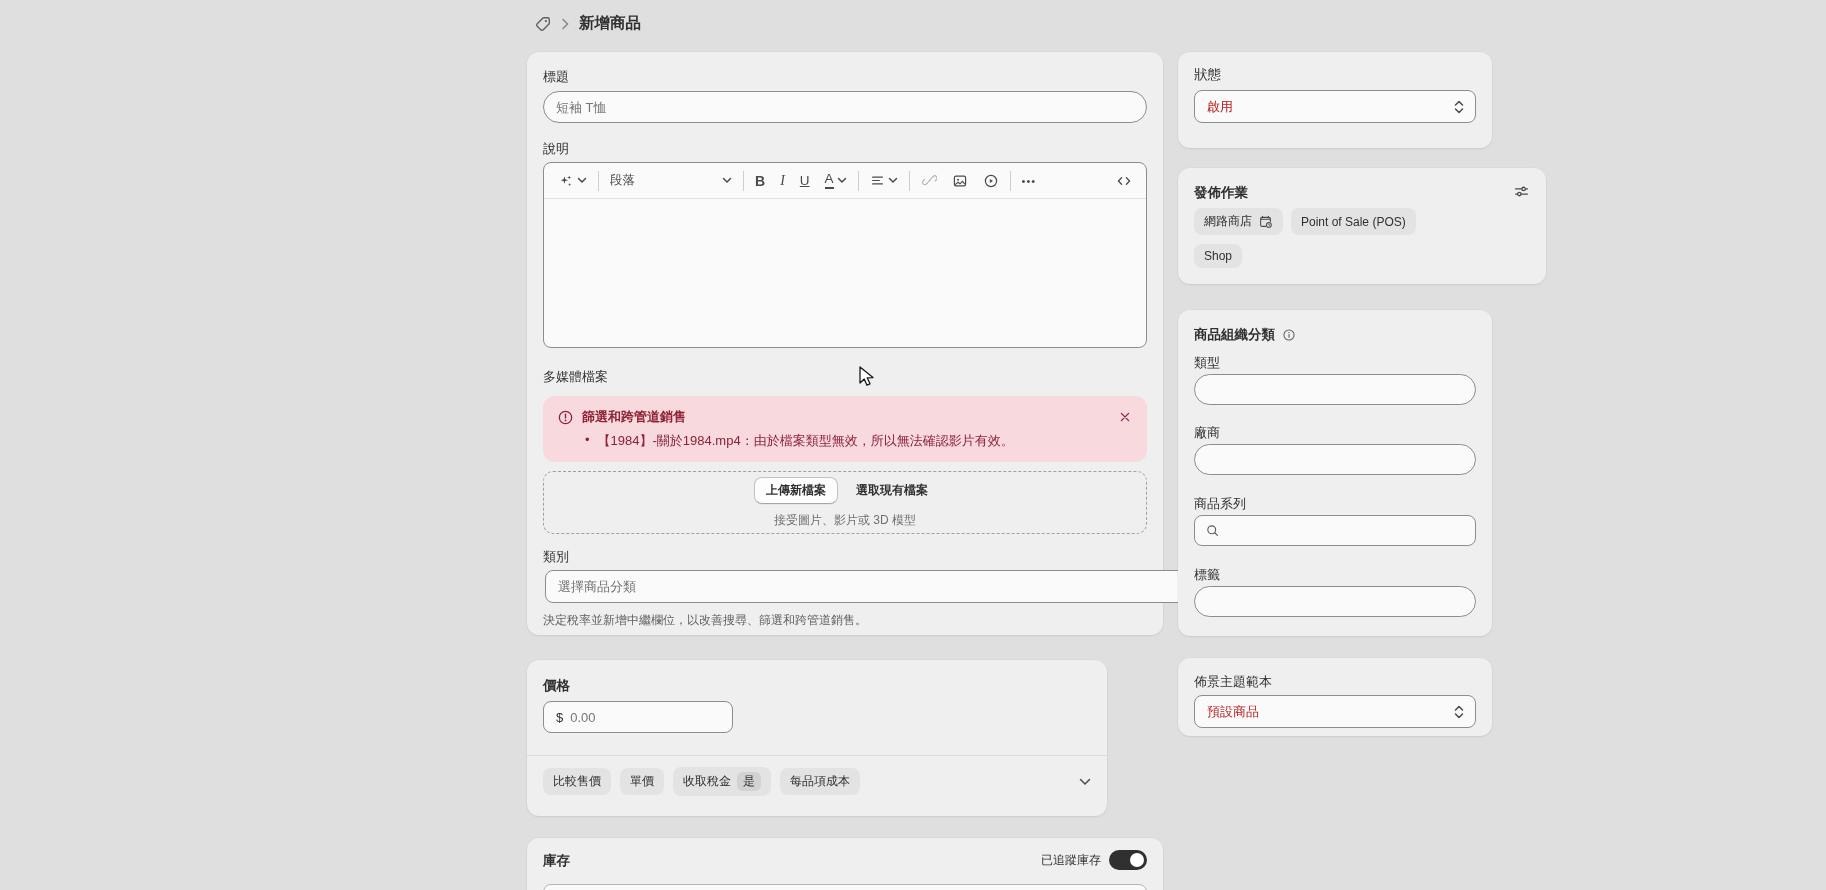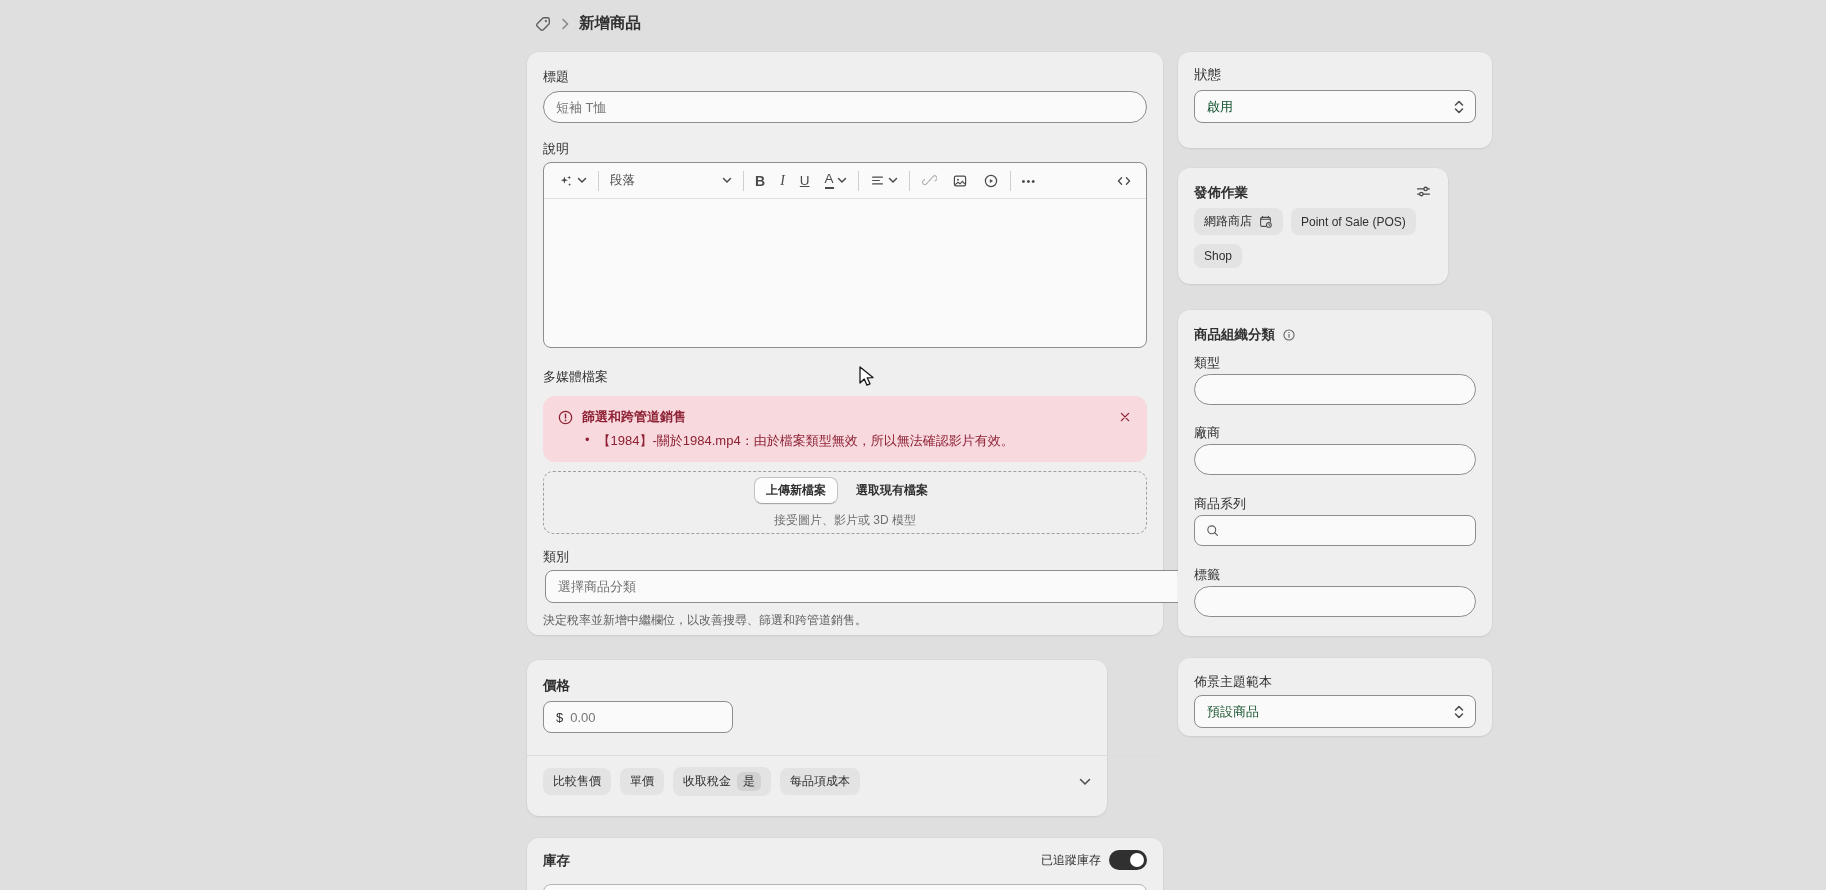--- a/index.html
+++ b/index.html
@@ -39,21 +39,21 @@
     border-radius: 8px;
     height: 33px;
     display: flex;
     align-items: center;
     justify-content: space-between;
     padding: 0 10px 0 12px;
     cursor: pointer;
   }
   .selectbox .sel-text { font-size: 13px; }
   .sel-placeholder { color: #6f6f6f; }
-  .sel-value { color: #14532d; }
+  .sel-value { color: #b91c1c; }
   .helptext { font-size: 12px; color: #616161; }
   .chip {
     display: inline-flex;
     align-items: center;
     gap: 6px;
     background: #e3e3e3;
     border-radius: 8px;
     padding: 5px 10px;
     font-size: 12px;
     color: #303030;
@@ -371,21 +371,21 @@
   <div class="selectbox" style="position:absolute; left:16px; top:38px; width:282px;">
     <span class="sel-text sel-value">啟用</span>
     <span class="icon">
       <svg width="12" height="14" viewBox="0 0 12 14" fill="none">
           <path d="M2.5 5l3.5-3.5L9.5 5M2.5 9l3.5 3.5L9.5 9" stroke="#4a4a4a" stroke-width="1.5" stroke-linecap="round" stroke-linejoin="round"></path>
         </svg>
     </span>
   </div>
 </div>
 
-<div class="card" style="left:1178px; top:168px; width:270px; height:116px;">
+<div class="card" style="left:1178px; top:168px; width:368px; height:116px;">
   <span class="heading" style="position:absolute; left:16px; top:16px;">發佈作業</span>
   <span class="icon" style="position:absolute; right:16px; top:15px; cursor:pointer;">
     <svg width="17" height="17" viewBox="0 0 20 20" fill="none">
       <path d="M3 7h14M3 13h14" stroke="#4a4a4a" stroke-width="1.5" stroke-linecap="round"></path>
       <circle cx="12.5" cy="7" r="2" fill="#efefef" stroke="#4a4a4a" stroke-width="1.5"></circle>
       <circle cx="7.5" cy="13" r="2" fill="#efefef" stroke="#4a4a4a" stroke-width="1.5"></circle>
     </svg>
   </span>
   <div style="position:absolute; left:16px; top:40px; display:flex; gap:8px;">
     <span class="chip">

